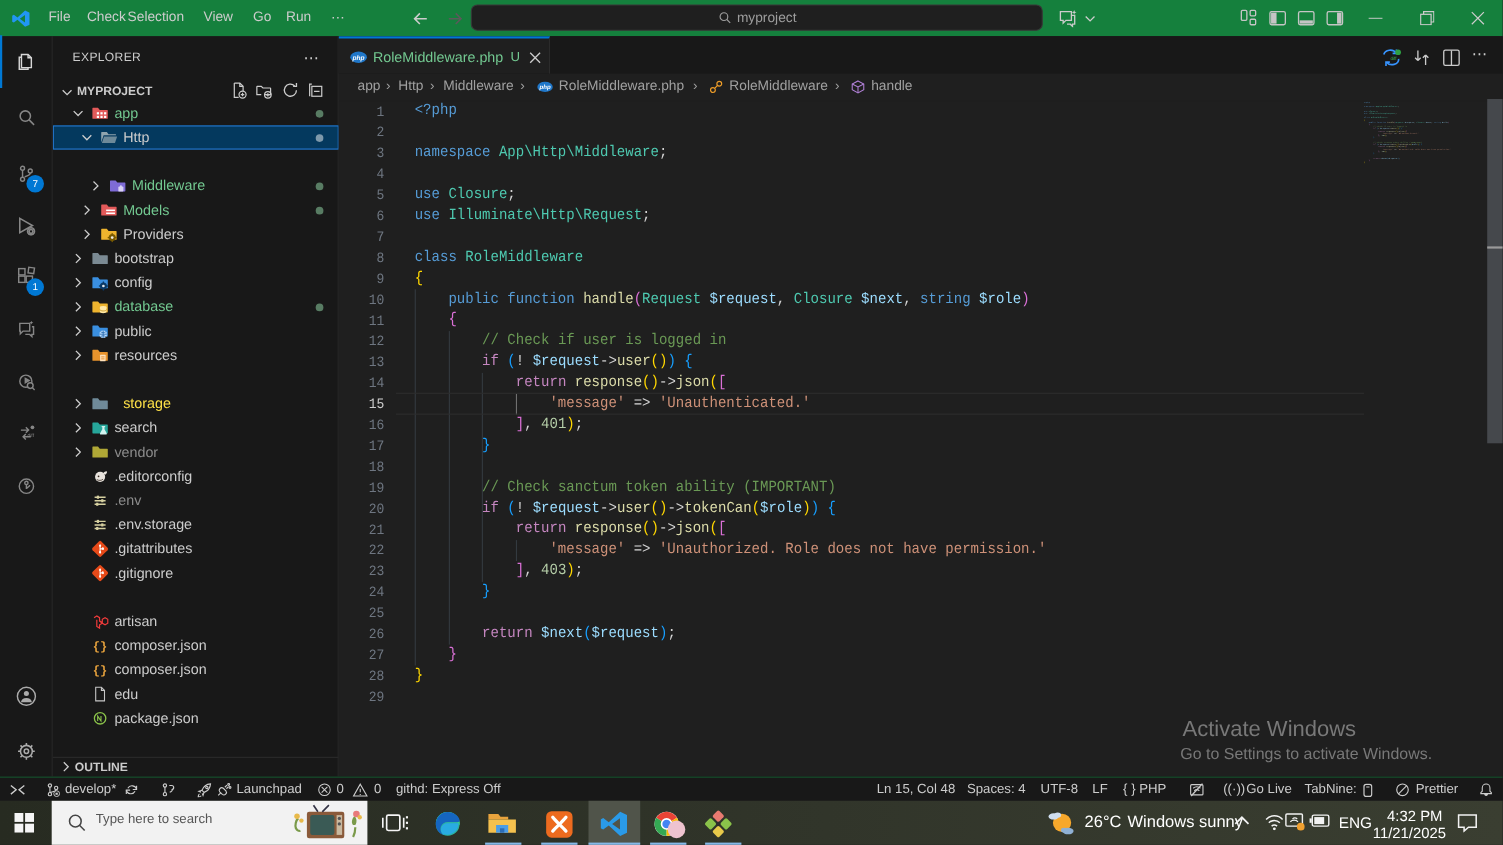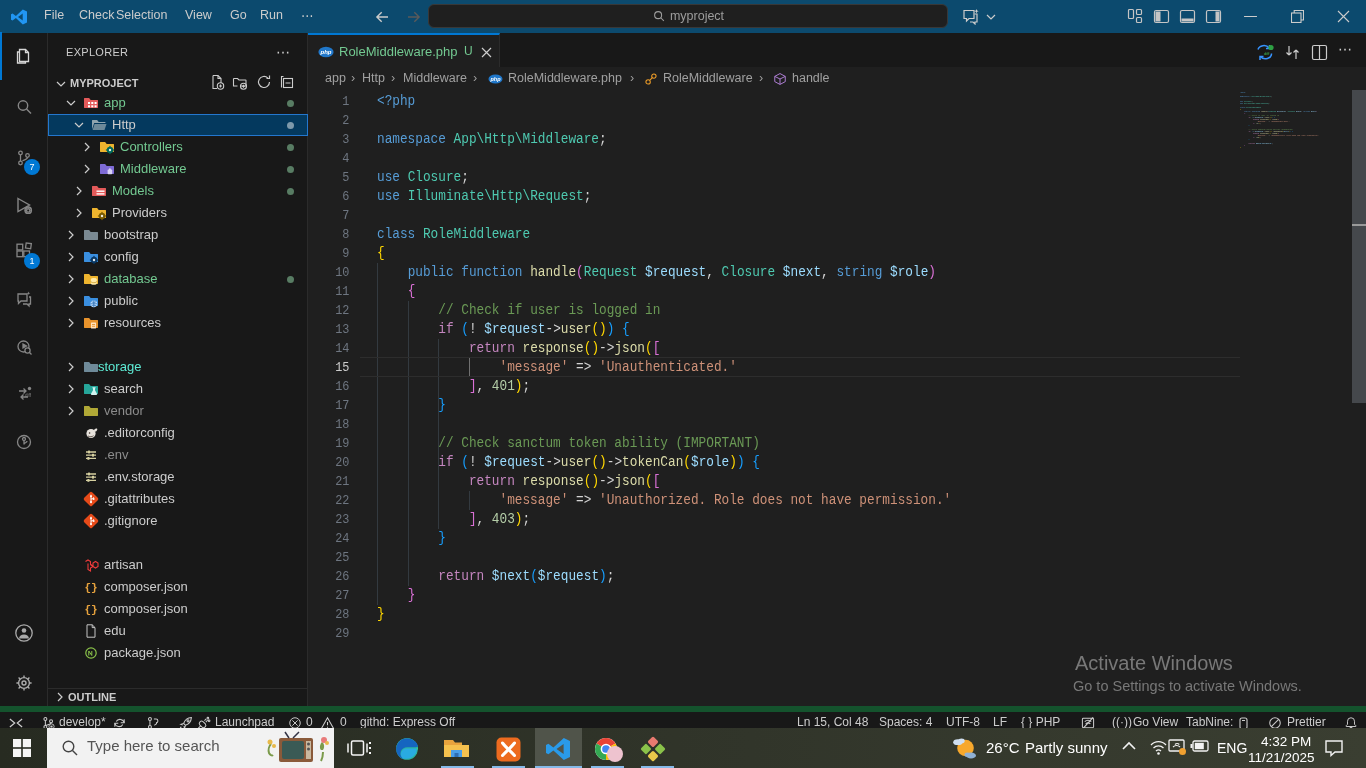--- a/index.html
+++ b/index.html
@@ -1,17 +1,17 @@
 <!DOCTYPE html>
 <html><head><meta charset="utf-8"><style>
 *{margin:0;padding:0;box-sizing:border-box}
 html,body{width:1366px;height:768px;overflow:hidden;background:#1f1f1f;font-family:"Liberation Sans",sans-serif;-webkit-font-smoothing:antialiased}
 .abs{position:absolute}
 
-#titlebar{position:absolute;left:0;top:0;width:1366px;height:33px;background:#0c4a6e;color:#cccccc;font-size:12.5px}
+#titlebar{position:absolute;left:0;top:0;width:1366px;height:33px;background:#15803d;color:#cccccc;font-size:12.5px}
 #titlebar .menu{position:absolute;top:8px}
 #cmdcenter{position:absolute;left:428px;top:4px;width:520px;height:24px;background:#1f1f1f;border:1px solid #383838;border-radius:6px;color:#9d9d9d;font-size:12.5px;text-align:center;line-height:22px}
 
 #abar{position:absolute;left:0;top:33px;width:48px;height:673px;background:#181818;border-right:1px solid #2b2b2b}
 .aicon{position:absolute;left:12px}
 .aact{position:absolute;left:0;top:0;width:2px;height:48px;background:#0078d4}
 .abadge{position:absolute;left:24px;width:16px;height:16px;border-radius:8px;background:#0078d4;color:#fff;font-size:9px;text-align:center;line-height:16px}
 
 #sidebar{position:absolute;left:48px;top:33px;width:260px;height:673px;background:#181818;color:#cccccc;border-right:1px solid #2b2b2b}
 .trow{position:absolute;left:0;width:260px;height:22px}
@@ -30,27 +30,27 @@
 .cl{position:absolute;left:69px;height:19px;line-height:19px;font-family:"Liberation Mono",monospace;font-size:14px;white-space:pre;transform:scaleX(0.9113);transform-origin:left top}
 .ln{position:absolute;left:5px;width:40px;height:19px;line-height:19px;font-family:"Liberation Mono",monospace;font-size:13px;color:#6e7681;text-align:right;transform:scaleX(0.9113);transform-origin:left top}
 .ln.cur{color:#cccccc}
 .guide{position:absolute;width:1px;background:#333a40}
 #minimap{position:absolute;left:932px;top:0px;width:115px;height:70px;overflow:hidden}
 #minimap .mwrap{transform:scale(0.126,0.107);transform-origin:left top}
 #minimap .cl{transform:none;left:0}
 .wm1{position:absolute;left:767px;top:560px;font-size:20px;color:#787878}
 .wm2{position:absolute;left:765px;top:586px;font-size:14.5px;color:#787878}
 
-#status{position:absolute;left:0;top:706px;width:1366px;height:22px;background:#181818;border-top:6px solid #14532d;color:#cccccc;font-size:12px;line-height:21px}
+#status{position:absolute;left:0;top:706px;width:1366px;height:22px;background:#181818;border-top:1px solid #14532d;color:#cccccc;font-size:12px;line-height:21px}
 #status .it{position:absolute;top:0;white-space:nowrap}
 
 #taskbar{position:absolute;left:0;top:728px;width:1366px;height:40px;background:linear-gradient(90deg,#272b21,#31352a 55%,#3a3e31)}
 .tbi{position:absolute;top:8px}
 .runline{position:absolute;top:37.5px;height:2.5px;background:#85b9e8}
-#tsearch{position:absolute;left:47px;top:0;width:287px;height:40px;background:#f2f2f2;color:#555;font-size:15px}
+#tsearch{position:absolute;left:47px;top:0;width:287px;height:40px;background:#f2f2f2;color:#555;font-size:12px}
 </style></head>
 <body>
 <div id="titlebar">
   <svg class="abs" style="left:11px;top:9px" width="16" height="16" viewBox="0 0 16 16">
       <path d="M11.8.6 4.9 7 1.6 4.5 0 5.3v5.4l1.6.8L4.9 9l6.9 6.4 4.2-2V2.6zM11.7 4.6v6.8L7 8z" fill="#2196f3"></path>
     </svg>
   <span class="menu" style="left:44px">File</span>
   <span class="menu" style="left:79px">Check</span>
   <span class="menu" style="left:116px">Selection</span>
   <span class="menu" style="left:185px">View</span>
@@ -260,36 +260,20 @@
         <span class="tc" style="left:23px"><svg width="16" height="16" viewBox="0 0 16 16">
             <path d="M4 6l4 4 4-4" stroke="#cccccc" stroke-width="1.2" fill="none"></path>
           </svg></span>
         <span class="ti" style="left:43px"><svg width="16" height="16" viewBox="0 0 16 16">
             <path d="M1.5 3h4.6l1.6 2h6.3c.3 0 .5.2.5.5V6H3.2L1 12.6V3.5c0-.3.2-.5.5-.5z" fill="#90a4ae"></path>
             <path d="M3.6 7h11.9l-2 6H1.6z" fill="#90a4ae" opacity=".75"></path>
           </svg></span>
         <span class="tl" style="left:64px;color:#cccccc">Http</span>
         <span class="dot" style="background:#7e99ab"></span>
       </div>
-<div class="trow" style="top:44px">
-        <span class="tc" style="left:31px"><svg width="16" height="16" viewBox="0 0 16 16">
-            <path d="M6 4l4 4-4 4" stroke="#cccccc" stroke-width="1.2" fill="none"></path>
-          </svg></span>
-        <span class="ti" style="left:51px"><svg width="16" height="16" viewBox="0 0 16 16">
-            <path d="M1.5 3h4.6l1.6 2h6.8c.3 0 .5.2.5.5v7c0 .3-.2.5-.5.5h-13c-.3 0-.5-.2-.5-.5v-9c0-.3.2-.5.5-.5z" fill="#eeb42e"></path>
-            <circle cx="11" cy="11" r="3.2" fill="#00695c"></circle>
-            <circle cx="11" cy="11" r="1.2" fill="#fff" opacity=".9"></circle>
-            <rect x="10.4" y="6.9" width="1.2" height="2" fill="#00695c"></rect>
-            <rect x="10.4" y="13.1" width="1.2" height="2" fill="#00695c"></rect>
-            <rect x="6.9" y="10.4" width="2" height="1.2" fill="#00695c"></rect>
-            <rect x="13.1" y="10.4" width="2" height="1.2" fill="#00695c"></rect>
-          </svg></span>
-        <span class="tl" style="left:72px;color:#73C991">Controllers</span>
-        <span class="dot" style="background:#587c63"></span>
-      </div>
 <div class="trow" style="top:66px">
         <span class="tc" style="left:31px"><svg width="16" height="16" viewBox="0 0 16 16">
             <path d="M6 4l4 4-4 4" stroke="#cccccc" stroke-width="1.2" fill="none"></path>
           </svg></span>
         <span class="ti" style="left:51px"><svg width="16" height="16" viewBox="0 0 16 16">
             <path d="M1.5 3h4.6l1.6 2h6.8c.3 0 .5.2.5.5v7c0 .3-.2.5-.5.5h-13c-.3 0-.5-.2-.5-.5v-9c0-.3.2-.5.5-.5z" fill="#7e6bd6"></path>
             <g fill="#d9d2f5">
               <rect x="8.6" y="8.6" width="4.6" height="4.6" rx=".8"></rect>
               <circle cx="10.9" cy="8.3" r="1"></circle>
             </g>
@@ -390,21 +374,21 @@
           </svg></span>
         <span class="tl" style="left:56px;color:#cccccc">resources</span>
       </div>
 <div class="trow" style="top:264px">
         <span class="tc" style="left:15px"><svg width="16" height="16" viewBox="0 0 16 16">
             <path d="M6 4l4 4-4 4" stroke="#cccccc" stroke-width="1.2" fill="none"></path>
           </svg></span>
         <span class="ti" style="left:35px"><svg width="16" height="16" viewBox="0 0 16 16">
             <path d="M1.5 3h4.6l1.6 2h6.8c.3 0 .5.2.5.5v7c0 .3-.2.5-.5.5h-13c-.3 0-.5-.2-.5-.5v-9c0-.3.2-.5.5-.5z" fill="#6f8a99"></path>
           </svg></span>
-        <span class="tl" style="left:50px;color:#5eead4">storage</span>
+        <span class="tl" style="left:64px;color:#fde047">storage</span>
       </div>
 <div class="trow" style="top:286px">
         <span class="tc" style="left:15px"><svg width="16" height="16" viewBox="0 0 16 16">
             <path d="M6 4l4 4-4 4" stroke="#cccccc" stroke-width="1.2" fill="none"></path>
           </svg></span>
         <span class="ti" style="left:35px"><svg width="16" height="16" viewBox="0 0 16 16">
             <path d="M1.5 3h4.6l1.6 2h6.8c.3 0 .5.2.5.5v7c0 .3-.2.5-.5.5h-13c-.3 0-.5-.2-.5-.5v-9c0-.3.2-.5.5-.5z" fill="#26a69a"></path>
             <path d="M10 6.8v2.4l-2 3.6c-.3.6 0 1.2.7 1.2h4.6c.7 0 1-.6.7-1.2l-2-3.6V6.8z" fill="#d2f3ef"></path>
             <rect x="9.4" y="6.3" width="3.2" height="1" fill="#d2f3ef"></rect>
           </svg></span>
@@ -768,21 +752,21 @@
   <span class="it" style="left:993px">LF</span>
   <span class="it" style="left:1021px">{ } PHP</span>
   <svg class="abs" style="left:1080px;top:4px" width="16" height="14" viewBox="0 0 16 15">
       <g fill="none" stroke="#ccc" stroke-width="1.1">
         <rect x="2" y="2.5" width="12" height="10" rx="1"></rect>
         <path d="M4.5 6c2-2 5-2 7 0M5.5 8.5c1.5-1.5 3.5-1.5 5 0"></path>
         <path d="M2.5 13.5 13.5 1.5" stroke-width="1.3"></path>
       </g>
     </svg>
   <span class="it" style="left:1112px">((·))</span>
-    <span class="it" style="left:1133px">Go View</span>
+    <span class="it" style="left:1133px">Go Live</span>
   <span class="it" style="left:1186px">TabNine:</span>
     <svg class="abs" style="left:1239px;top:5px" width="9" height="13" viewBox="0 0 9 13">
       <rect x="1" y="1" width="7" height="11" rx="2" fill="none" stroke="#ccc" stroke-width="1.1"></rect>
       <path d="M3 3.5h3" stroke="#ccc" stroke-width="1"></path>
     </svg>
   <svg class="abs" style="left:1268px;top:4px" width="14" height="14" viewBox="0 0 16 16">
       <g fill="none" stroke="#ccc" stroke-width="1.2">
         <circle cx="8" cy="8" r="6"></circle>
         <path d="M3.6 12.4 12.4 3.6"></path>
       </g>
@@ -889,21 +873,21 @@
       <g fill="#cfdeef">
         <ellipse cx="6.8" cy="6.2" rx="4.6" ry="2.9"></ellipse>
         <ellipse cx="10.5" cy="5" rx="3.2" ry="2.4"></ellipse>
       </g>
       <g fill="#8fb0d4">
         <ellipse cx="20" cy="19.5" rx="5" ry="3"></ellipse>
         <ellipse cx="16.5" cy="18.8" rx="3" ry="2.2"></ellipse>
       </g>
     </svg>
   <span class="abs" style="left:986px;top:11px;color:#fff;font-size:15px">26°C</span>
-  <span class="abs" style="left:1025px;top:11px;color:#fff;font-size:15px">Partly sunny</span>
+  <span class="abs" style="left:1025px;top:11px;color:#fff;font-size:15px">Windows sunny</span>
   <svg class="tbi" style="left:1122px;top:13px" width="14" height="10" viewBox="0 0 14 10">
       <path d="M1 8l6-6 6 6" stroke="#f2f2f2" stroke-width="1.6" fill="none"></path>
     </svg>
   <svg class="tbi" style="left:1149px;top:11px" width="19" height="16" viewBox="0 0 19 16">
       <g fill="none" stroke="#f2f2f2" stroke-width="1.3">
         <path d="M2 6a10 10 0 0 1 15 0M4.5 9a7 7 0 0 1 10 0M7 12a3.8 3.8 0 0 1 5 0"></path>
       </g>
       <circle cx="9.5" cy="14.5" r="1.3" fill="#f2f2f2"></circle>
     </svg>
   <svg class="tbi" style="left:1168px;top:10px" width="19" height="18" viewBox="0 0 19 18">

